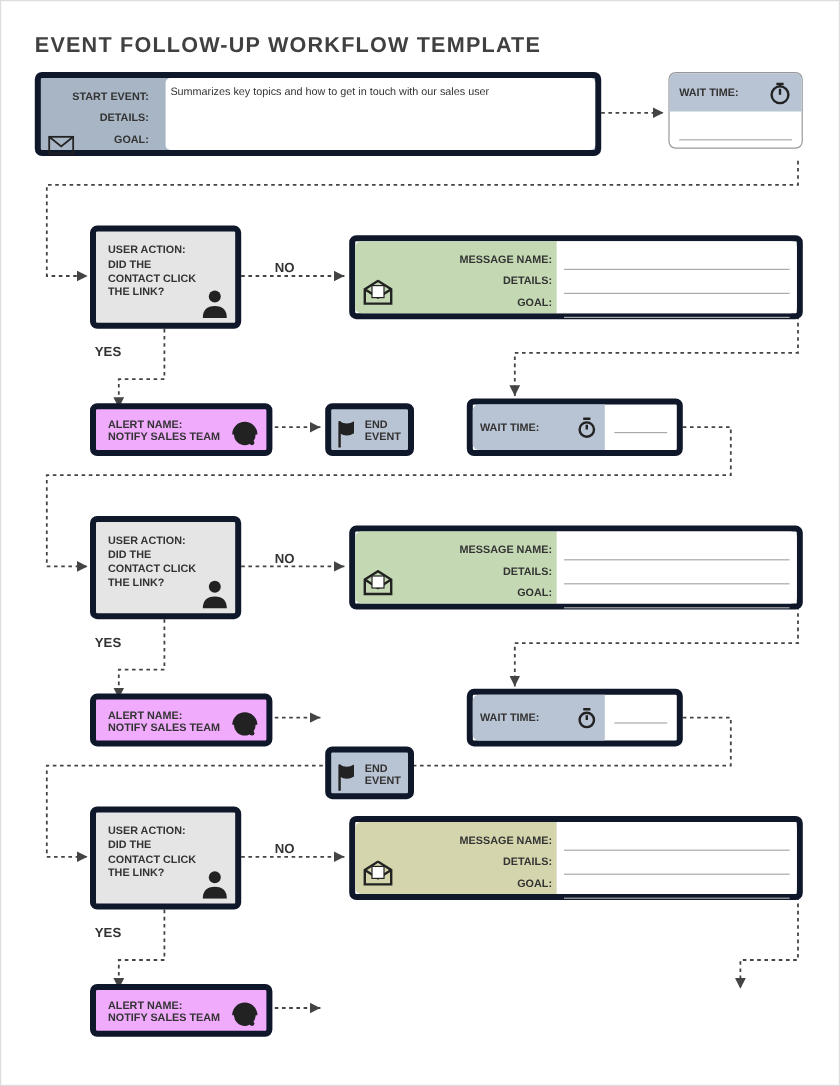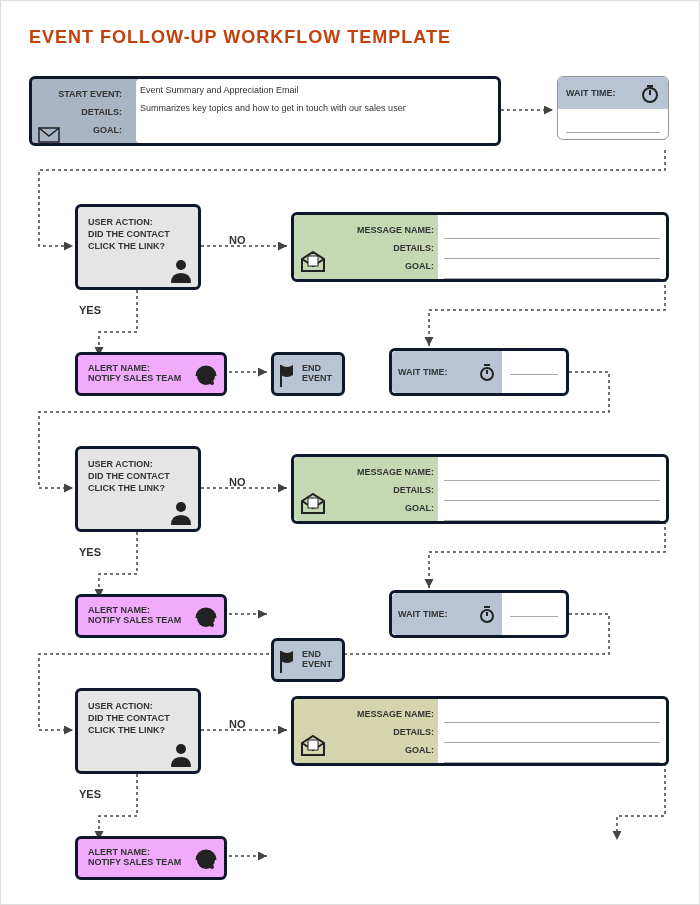--- a/index.html
+++ b/index.html
@@ -1,34 +1,34 @@
 <!DOCTYPE html>
 <html><head>
 <meta charset="utf-8">
 <style>
 *{box-sizing:border-box;margin:0;padding:0}
 body{background:#f0f0f0;font-family:Arial,sans-serif;font-size:9px;font-weight:bold;color:#333}
 .page{width:700px;height:905px;background:#fff;margin:0 auto;padding:26px 28px;position:relative;border:1px solid #ddd}
-.title{font-size:18px;font-weight:bold;color:#c2410c;letter-spacing:1px;margin-bottom:28px}
+.title{font-size:18px;font-weight:bold;color:#404040;letter-spacing:1px;margin-bottom:12px}
 .canvas{position:relative;width:644px;height:820px}
-.box{position:absolute;border:3px solid #0f172a;border-radius:6px;padding:6px 8px}
+.box{position:absolute;border:5px solid #0f172a;border-radius:6px;padding:6px 8px}
 .row{display:flex;align-items:center;min-height:18px}
 .labcol{width:90px;text-align:right;padding-right:6px;font-weight:bold}
 .valcol{flex:1;font-weight:normal;padding:2px 4px}
 .line{border-bottom:1px solid #aaa;height:16px}
 .ic{position:absolute}
 .start{background:#a8b5c5;display:flex}
 .start .labcol{width:92px}
 .startvals{flex:1;background:#fff;border-radius:4px;padding:2px 0}
 .wait{background:#fff;border:1px solid #999;border-radius:6px}
 .waithdr{background:#b8c3d3;border-radius:5px 5px 0 0;padding:6px 8px;display:flex;justify-content:space-between;align-items:center}
 .waitbody{padding:8px;height:30px}
 .decision{background:#e5e5e5}
 .msg{display:flex}
-.msghdr{background:#c4d9b3;width:144px;border-radius:5px 0 0 5px;padding:6px 4px}
+.msghdr{background:#c4d9b3;width:168px;border-radius:5px 0 0 5px;padding:6px 4px}
 .msghdr.y{background:#d4d4ad}
 .msgbody{flex:1;background:#fff;border-radius:0 5px 5px 0;padding:4px 6px}
 .msgbody .line{margin:4px 0}
 .alert{background:#f0abfc;padding:8px}
 .end{background:#b8c3d3;padding:8px 6px 8px 28px;position:relative}
 .wait2{display:flex;background:#fff}
 .wait2 .whdr{background:#b8c3d3;width:110px;border-radius:5px 0 0 5px;padding:6px;display:flex;justify-content:space-between;align-items:center}
 .wait2 .wbody{flex:1;padding:8px}
 .conn-label{position:absolute;font-size:11px;font-weight:bold}
 svg.ovl{position:absolute;top:0;left:0;pointer-events:none}
@@ -76,21 +76,20 @@
           </div>
   <div class="row">
             <div class="labcol">GOAL:</div>
           </div>
   <svg class="ic" style="left:6px;top:48px" width="22" height="16">
             <rect x="1" y="1" width="20" height="14" fill="none" stroke="#222" stroke-width="1.5"></rect>
             <path d="M1,1 L11,9 L21,1" fill="none" stroke="#222" stroke-width="1.5"></path>
           </svg>
  </div>
  <div class="startvals">
-  <div class="row valcol">Event Summary and Appreciation Email</div>
   <div class="row valcol">Summarizes key topics and how to get in touch with our sales user</div>
  </div>
 </div>
 
 <div class="wait" style="position:absolute;left:528px;top:0;width:112px">
  <div class="waithdr">
           <span>WAIT TIME:</span>
   <svg width="20" height="20">
             <circle cx="10" cy="12" r="7" fill="none" stroke="#222" stroke-width="2"></circle>
             <path d="M10,12 L10,7 M7,3 L13,3 M10,3 L10,5" stroke="#222" stroke-width="2"></path>

